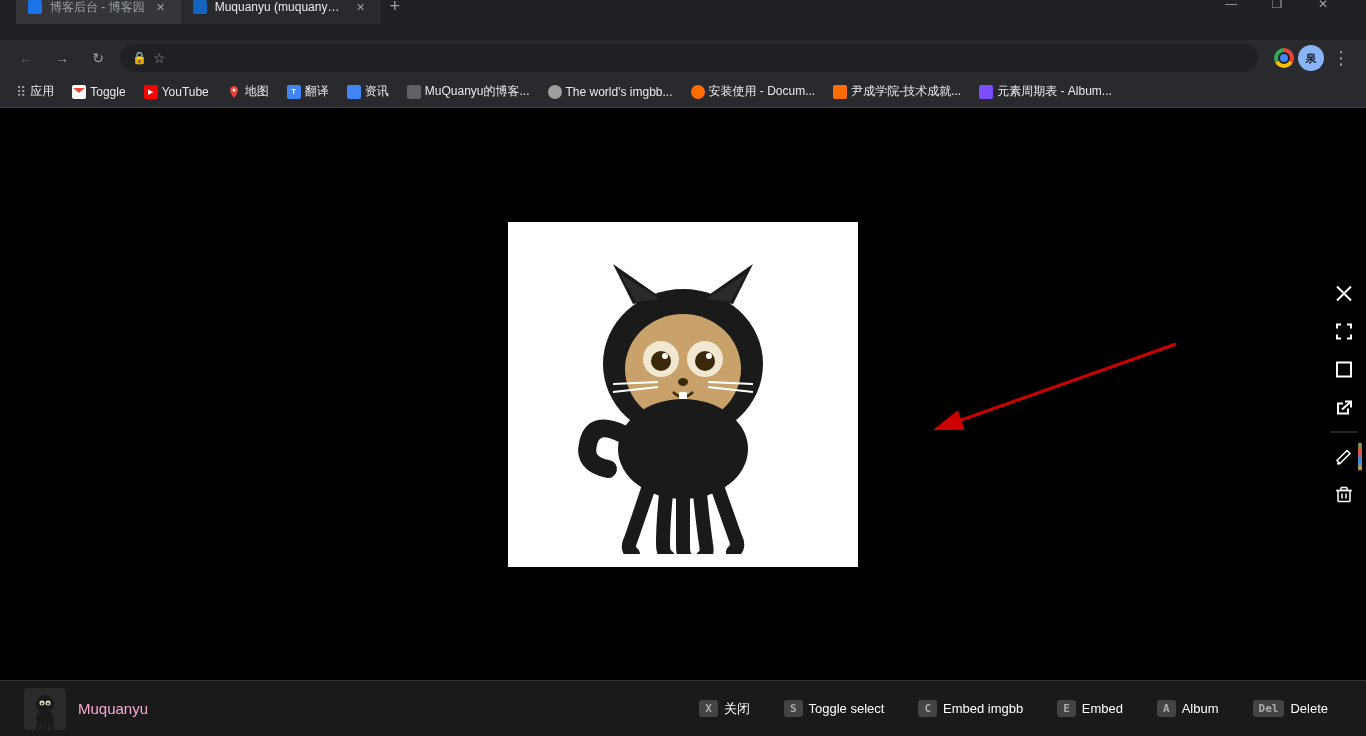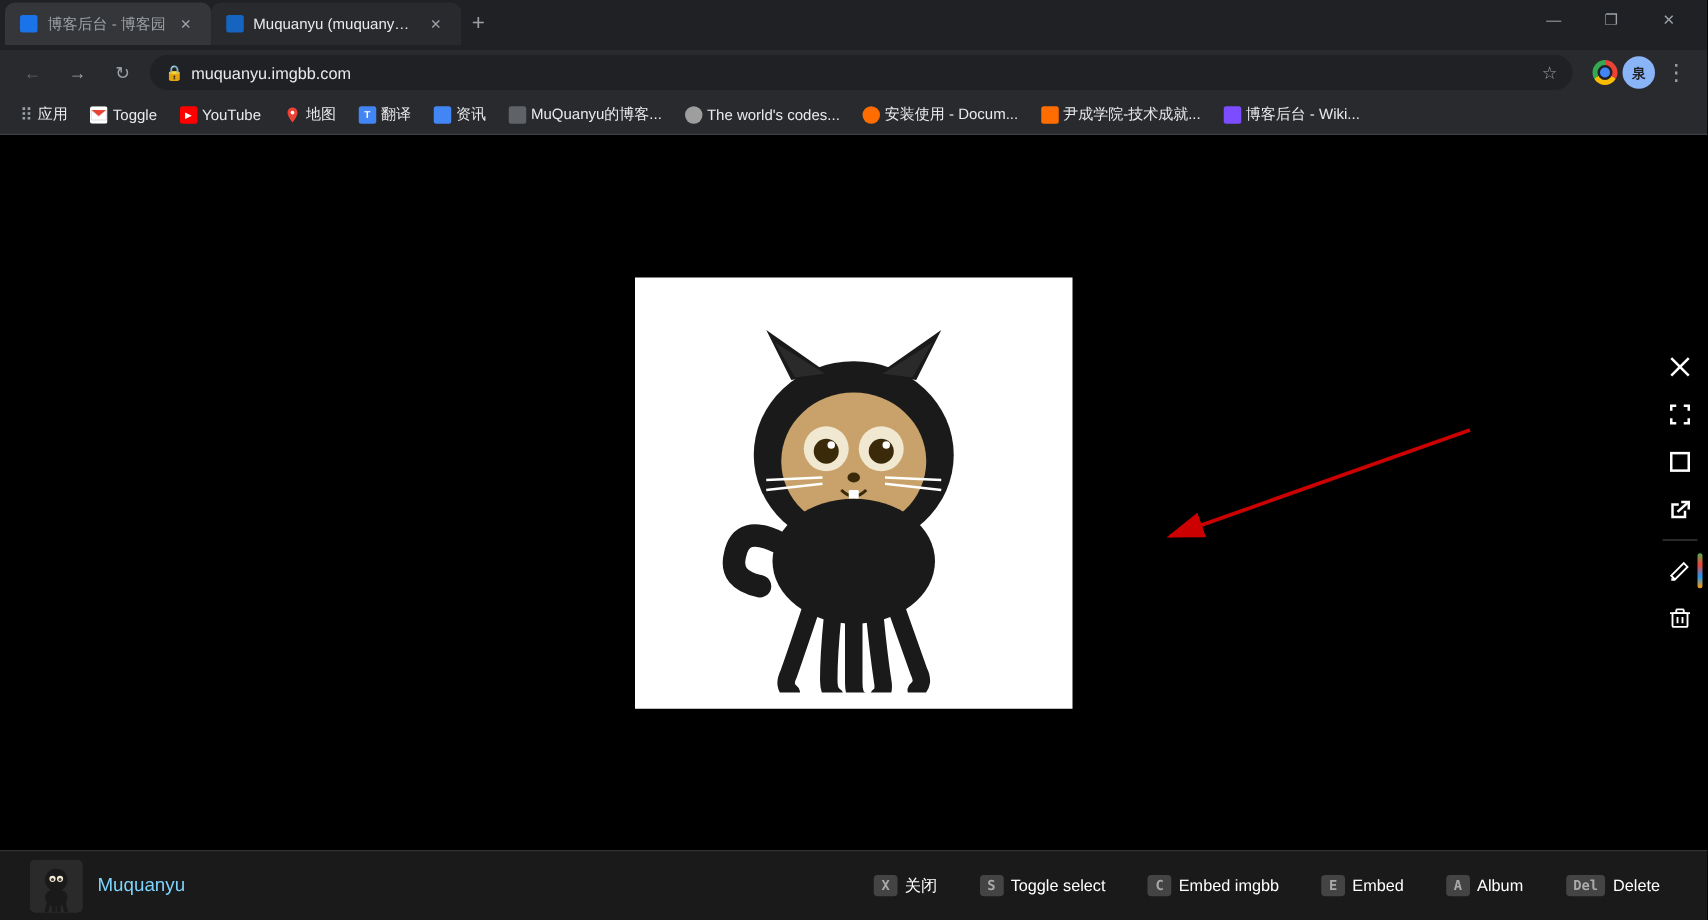--- a/index.html
+++ b/index.html
@@ -7,21 +7,21 @@
 
     
     .browser-frame { width: 1366px; height: 736px; display: flex; flex-direction: column; }
 
     
     .title-bar {
       background: #202124;
       height: 40px;
       display: flex;
       align-items: flex-end;
-      padding: 4px;
+      padding: 16px;
       flex-shrink: 0;
     }
     .tab-strip {
       display: flex;
       align-items: flex-end;
       height: 40px;
       flex: 1;
     }
     .tab {
       height: 34px;
@@ -165,21 +165,21 @@
       padding: 0 24px;
       gap: 0;
       flex-shrink: 0;
       border-top: 1px solid #333;
     }
     .user-avatar {
       width: 42px; height: 42px; border-radius: 4px; overflow: hidden; margin-right: 12px;
       background: #333; flex-shrink: 0;
     }
     .user-name {
-      color: #7dd3fc; font-size: 15px; font-weight: 500; margin-right: auto;
+      color: #f9a8d4; font-size: 15px; font-weight: 500; margin-right: auto;
     }
     .bottom-actions {
       display: flex; align-items: center; gap: 6px;
     }
     .action-btn {
       display: flex; align-items: center; gap: 6px;
       padding: 8px 14px; border-radius: 4px;
       cursor: pointer; font-size: 13px; color: #ccc;
     }
     .action-key {
@@ -245,21 +245,20 @@
       <div class="win-btn close">✕</div>
     </div>
   </div>
 
   <div class="address-bar">
     <div class="nav-btn disabled">←</div>
     <div class="nav-btn">→</div>
     <div class="nav-btn">↻</div>
     <div class="url-bar">
       <span style="font-size:12px; color:#9aa0a6;">🔒</span>
-      <span class="url-text">muquanyu.imgbb.com</span>
       <span class="star-btn">☆</span>
     </div>
     <div class="profile-area">
       <div class="chrome-logo"></div>
       <div class="profile-icon">泉</div>
       <div class="menu-btn">⋮</div>
     </div>
   </div>
 
   <div class="bookmarks-bar">
@@ -299,33 +298,33 @@
     <div class="bm-item">
       <div class="bm-favicon" style="width:14px;height:14px;background:#4285f4;border-radius:2px;"></div>
       <span>资讯</span>
     </div>
     <div class="bm-item">
       <div class="bm-favicon favicon-generic"></div>
       <span>MuQuanyu的博客...</span>
     </div>
     <div class="bm-item">
       <div class="bm-favicon" style="width:14px;height:14px;background:#9e9e9e;border-radius:50%;"></div>
-      <span>The world's codes...</span>
+      <span>The world's imgbb...</span>
     </div>
     <div class="bm-item">
       <div class="bm-favicon favicon-orange"></div>
       <span>安装使用 - Docum...</span>
     </div>
     <div class="bm-item">
       <div class="bm-favicon" style="width:14px;height:14px;background:#ff6d00;border-radius:2px;"></div>
       <span>尹成学院-技术成就...</span>
     </div>
     <div class="bm-item">
       <div class="bm-favicon favicon-purple"></div>
-      <span>博客后台 - Wiki...</span>
+      <span>元素周期表 - Album...</span>
     </div>
   </div>
 
   <div class="content-area">
 
     <div class="image-container">
 
       <svg class="octocat-img" viewBox="0 0 320 320" xmlns="http://www.w3.org/2000/svg">
 
         <ellipse cx="160" cy="130" rx="80" ry="75" fill="#1a1a1a"></ellipse>

